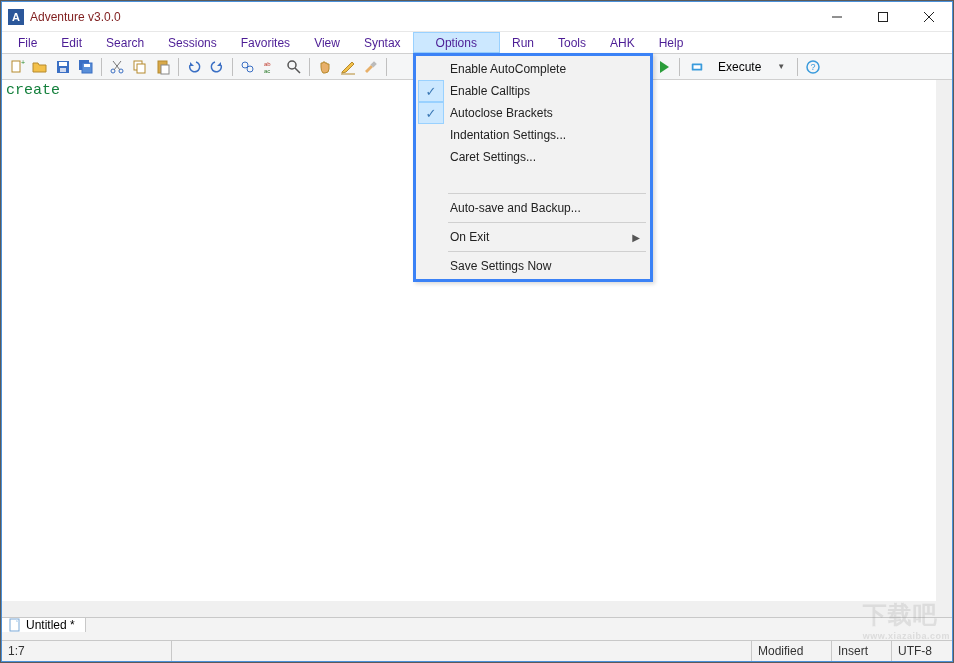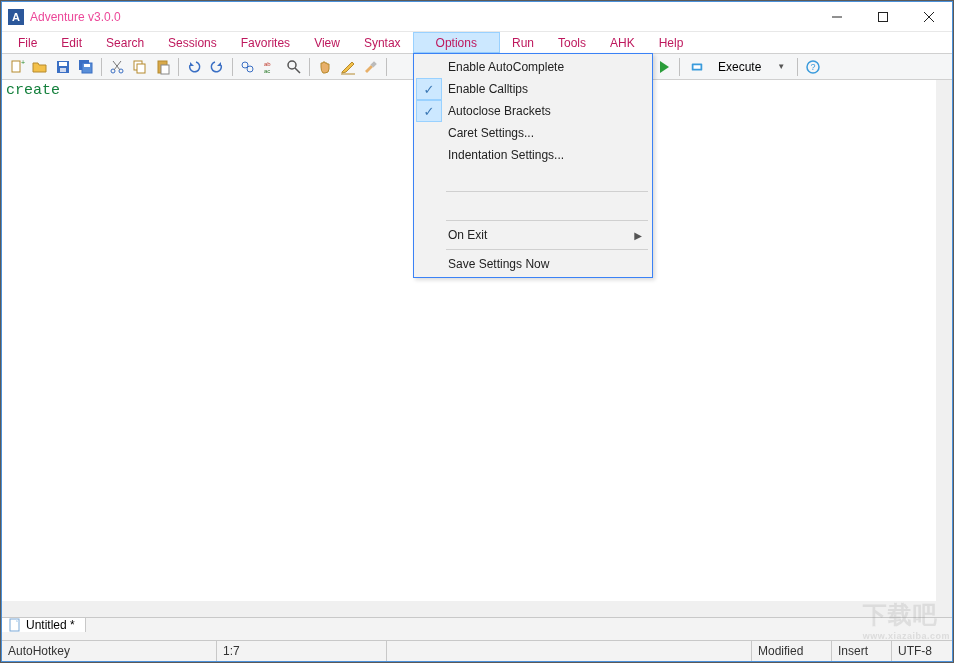--- a/index.html
+++ b/index.html
@@ -33,21 +33,21 @@
     width: 16px; height: 16px;
     background: #2b579a;
     color: #fff;
     font-weight: bold;
     font-size: 11px;
     display: flex;
     align-items: center;
     justify-content: center;
     margin-right: 6px;
   }
-  .title-text { color: #ec4899; font-size: 12px; flex: 1; }
+  .title-text { color: #7f1d1d; font-size: 12px; flex: 1; }
   .win-controls { display: flex; align-self: stretch; }
   .win-btn {
     width: 46px;
     display: flex;
     align-items: center;
     justify-content: center;
     color: #333;
   }
   .win-btn svg { width: 10px; height: 10px; }
   .menubar {
@@ -56,21 +56,21 @@
     display: flex;
     align-items: stretch;
     padding: 0 4px;
     border-bottom: 1px solid #d0d0d0;
   }
   .menu-item {
     padding: 0 12px;
     display: flex;
     align-items: center;
     font-size: 12px;
-    color: #be185d;
+    color: #4c1d95;
   }
   .menu-item.active {
     background: #cce8ff;
     border: 1px solid #99d1ff;
     padding: 0 22px;
   }
   .toolbar {
     height: 26px;
     background: #f5f6f7;
     border-bottom: 1px solid #d0d0d0;
@@ -113,21 +113,21 @@
     border-right: 16px solid #f0f0f0;
     border-bottom: 16px solid #f0f0f0;
   }
   .editor-text { color: #15803d; }
   .dropdown-menu {
     position: absolute;
     left: 413px;
     top: 53px;
     width: 240px;
     background: #f2f2f2;
-    border: 1px solid #3b82f6;
+    border: 3px solid #3b82f6;
     box-shadow: 2px 2px 4px rgba(0,0,0,0.15);
     padding: 2px;
   }
   .dd-item {
     height: 22px;
     display: flex;
     align-items: center;
     font-size: 12px;
     color: #222;
   }
@@ -377,21 +377,20 @@
     <div class="tab">
       <svg class="tab-icon" viewBox="0 0 14 14">
           <rect x="2" y="1" width="9" height="12" fill="#fff" stroke="#7aa8d6"></rect>
           <path d="M8 1 L11 4 L8 4 Z" fill="#cfe3f5"></path>
         </svg>
       <span>Untitled *</span>
     </div>
   </div>
 
   <div class="statusbar">
-    <div class="status-cell" style="width:215px">AutoHotkey</div>
     <div class="status-cell" style="width:170px">1:7</div>
     <div class="status-cell" style="flex:1"></div>
     <div class="status-cell" style="width:80px">Modified</div>
     <div class="status-cell" style="width:60px">Insert</div>
     <div class="status-cell" style="width:60px;border-right:none">UTF-8</div>
   </div>
 </div>
 
 <div class="dropdown-menu">
   <div class="dd-item">
@@ -401,32 +400,33 @@
   <div class="dd-item">
       <div class="dd-gutter checked">✓</div>
       <span class="dd-label">Enable Calltips</span>
     </div>
   <div class="dd-item">
       <div class="dd-gutter checked">✓</div>
       <span class="dd-label">Autoclose Brackets</span>
     </div>
   <div class="dd-item">
       <div class="dd-gutter"></div>
+      <span class="dd-label">Indentation Settings...</span>
+    </div>
+  <div class="dd-item">
+      <div class="dd-gutter"></div>
       <span class="dd-label">Caret Settings...</span>
     </div>
   <div class="dd-item">
       <div class="dd-gutter"></div>
-      <span class="dd-label">Indentation Settings...</span>
-    </div>
-  <div class="dd-item">
-      <div class="dd-gutter"></div>
     </div>
   <div class="dd-sep"></div>
   <div class="dd-item">
       <div class="dd-gutter"></div>
+      <span class="dd-label">Auto-save and Backup...</span>
     </div>
   <div class="dd-sep"></div>
   <div class="dd-item">
       <div class="dd-gutter"></div>
       <span class="dd-label">On Exit</span>
       <span class="dd-arrow">▶</span>
     </div>
   <div class="dd-sep"></div>
   <div class="dd-item">
       <div class="dd-gutter"></div>

